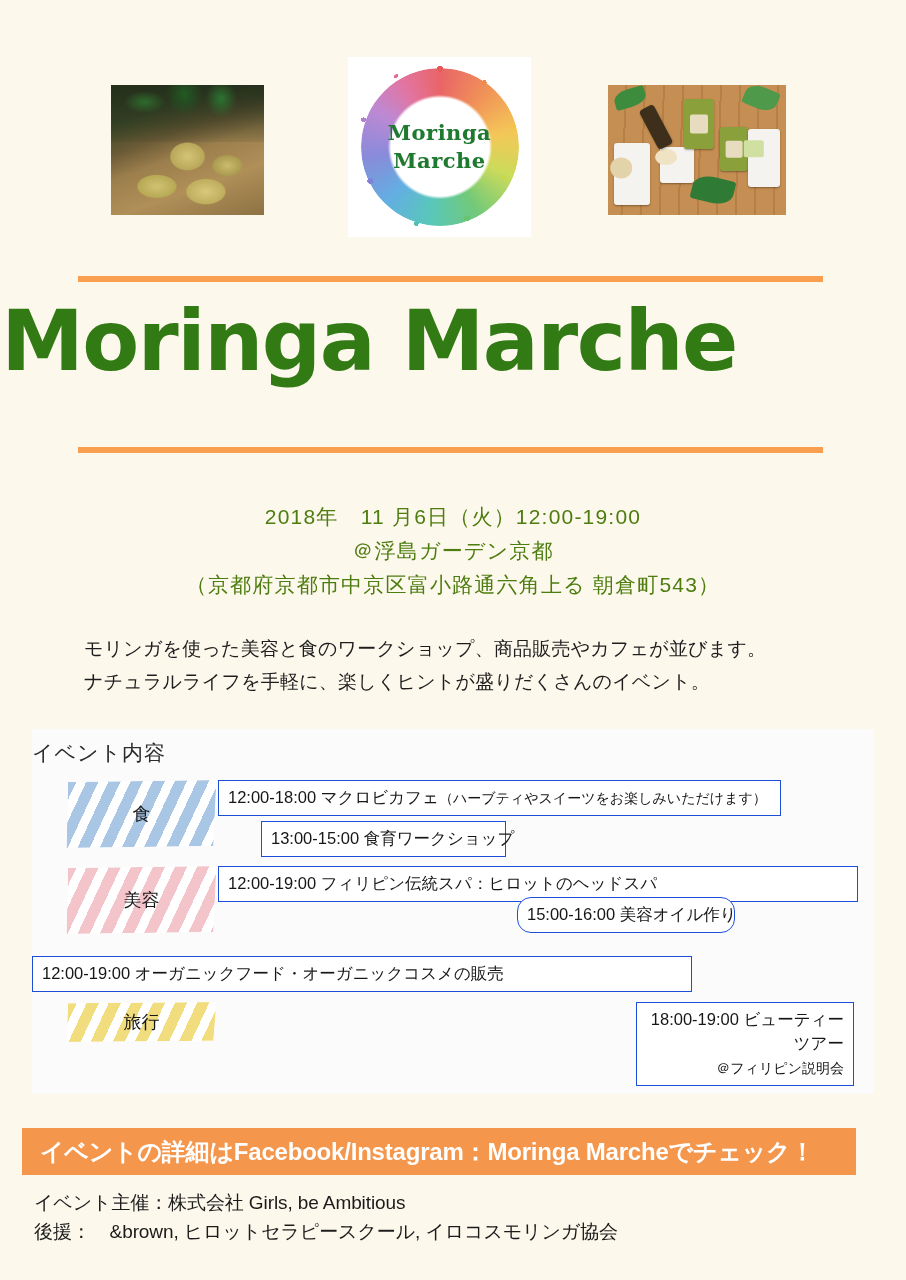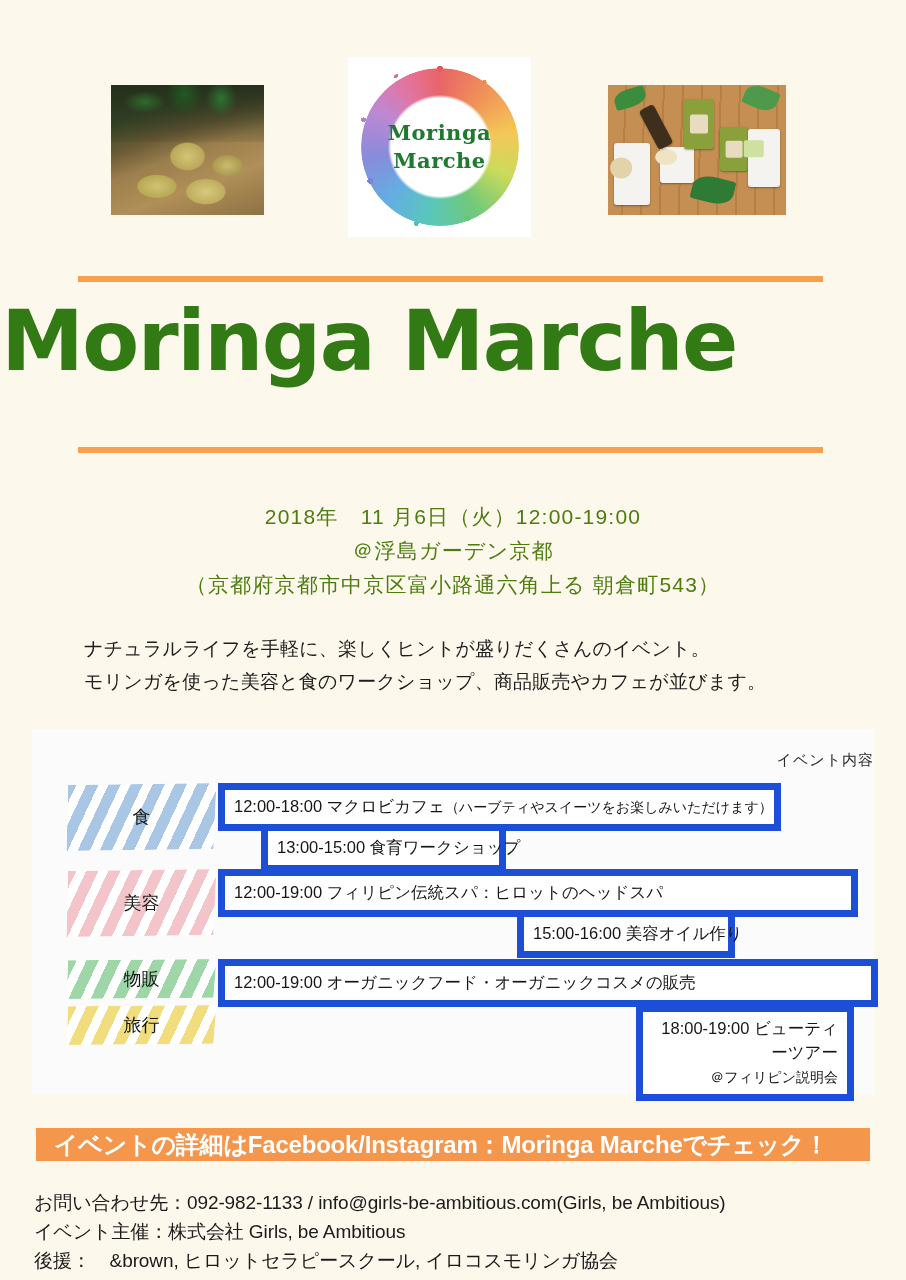--- a/index.html
+++ b/index.html
@@ -125,22 +125,22 @@
     position: absolute; left: 84px; top: 633px; width: 740px;
     color: #1d1d1d; font-size: 19px; line-height: 1.72; letter-spacing: .2px;
   }
 
   
   .panel {
     position: absolute; left: 32px; top: 729px; width: 842px; height: 365px;
     background: #fbfbfb;
   }
   .panel-title {
-    text-align: right; color: #2b2b2b; font-size: 15px;
-    padding-top: 22px; letter-spacing: 1px;
+    text-align: left; color: #2b2b2b; font-size: 21px;
+    padding-top: 10px; letter-spacing: 1px;
   }
   .rows { position: relative; margin-top: 13px; }
   .srow { position: relative; display: flex; align-items: flex-start; }
 
   .badge {
     position: relative; width: 153px; height: 68px; flex: 0 0 153px;
     margin-left: 33px;
     display: flex; align-items: center; justify-content: center;
     font-size: 18px; color: #161616; font-weight: normal;
     clip-path: polygon(2% 3%, 99% 0%, 97% 97%, 1% 100%);
@@ -148,30 +148,30 @@
   .badge.small { height: 40px; }
   .badge-stripe {
     position: absolute; inset: 0;
     clip-path: polygon(2% 3%, 99% 0%, 97% 97%, 1% 100%);
   }
   .badge span { position: relative; z-index: 2; }
 
   .track { position: relative; flex: 1; padding-top: 4px; }
   .chip {
     position: absolute;
-    background: #ffffff; border: 7px solid #1d4ed8;
+    background: #ffffff; border: 1px solid #1d4ed8;
     font-size: 16.5px; color: #161616; letter-spacing: 0;
     padding: 5px 9px; white-space: nowrap; line-height: 1.45;
   }
   .chip .small { font-size: 14px; }
   .chip.two-line { white-space: normal; text-align: right; }
 
   
   .cta {
-    position: absolute; left: 36px; top: 1128px; width: 834px; height: 33px;
+    position: absolute; left: 22px; top: 1128px; width: 834px; height: 47px;
     background: #f4964c; color: #ffffff;
     display: flex; align-items: center;
     padding-left: 18px;
     font-size: 24px; font-weight: bold; letter-spacing: -0.2px;
   }
 
   
   .footer {
     position: absolute; left: 34px; top: 1189px; width: 850px;
     color: #1b1b1b; font-size: 19px; line-height: 1.52; letter-spacing: -0.1px;
@@ -224,22 +224,22 @@
 <div class="main-title">Moringa Marche</div>
 <div class="rule rule-bot"></div>
 
 <div class="meta">
   <div>2018年　11 月6日（火）12:00-19:00</div>
   <div>＠浮島ガーデン京都</div>
   <div>（京都府京都市中京区富小路通六角上る 朝倉町543）</div>
 </div>
 
 <div class="lead">
+  <div>モリンガを使った美容と食のワークショップ、商品販売やカフェが並びます。</div>
   <div>ナチュラルライフを手軽に、楽しくヒントが盛りだくさんのイベント。</div>
-  <div>モリンガを使った美容と食のワークショップ、商品販売やカフェが並びます。</div>
 </div>
 
 <div class="panel">
   <div class="panel-title">イベント内容</div>
   <div class="rows" id="schedule-rows">
       <div class="srow" style="height: 86px;">
         <div class="badge">
           <div class="badge-stripe" style="background: repeating-linear-gradient(115deg, rgb(169, 199, 228) 0px, rgb(169, 199, 228) 11px, rgb(255, 255, 255) 11px, rgb(255, 255, 255) 20px);"></div>
           <span>食</span>
         </div>
@@ -248,43 +248,38 @@
           <div class="chip" style="left: 43px; top: 41px; width: 245px;"><span>13:00-15:00 </span><span>食育ワークショップ</span></div>
         </div>
       </div>
       <div class="srow" style="height: 90px;">
         <div class="badge">
           <div class="badge-stripe" style="background: repeating-linear-gradient(115deg, rgb(243, 196, 202) 0px, rgb(243, 196, 202) 11px, rgb(255, 255, 255) 11px, rgb(255, 255, 255) 20px);"></div>
           <span>美容</span>
         </div>
         <div class="track">
           <div class="chip" style="left: 0px; top: 0px; width: 640px;"><span>12:00-19:00 </span><span>フィリピン伝統スパ：ヒロットのヘッドスパ</span></div>
-          <div class="chip" style="left: 299px; top: 41px; width: 218px;"><span>15:00-16:00 </span><span>美容オイル作り</span></div>
+          <div class="chip" style="left: 299px; top: 31px; width: 218px; border-radius: 14px;"><span>15:00-16:00 </span><span>美容オイル作り</span></div>
         </div>
       </div>
       <div class="srow" style="height: 46px;">
-        <div class="badge small">
-          <div class="badge-stripe" style="background: repeating-linear-gradient(115deg, rgb(159, 214, 168) 0px, rgb(159, 214, 168) 11px, rgb(255, 255, 255) 11px, rgb(255, 255, 255) 20px);"></div>
-          <span>物販</span>
-        </div>
         <div class="track">
           <div class="chip" style="left: 0px; top: 0px; width: 660px;"><span>12:00-19:00 </span><span>オーガニックフード・オーガニックコスメの販売</span></div>
         </div>
       </div>
       <div class="srow" style="height: 54px;">
         <div class="badge small">
           <div class="badge-stripe" style="background: repeating-linear-gradient(115deg, rgb(242, 221, 126) 0px, rgb(242, 221, 126) 11px, rgb(255, 255, 255) 11px, rgb(255, 255, 255) 20px);"></div>
           <span>旅行</span>
         </div>
         <div class="track">
           <div class="chip two-line" style="left: 418px; top: 0px; width: 218px; text-align: right;"><span>18:00-19:00 </span><span>ビューティーツアー</span><br><span class="small">＠フィリピン説明会</span></div>
         </div>
       </div>
     </div>
 </div>
 
 <div class="cta">イベントの詳細はFacebook/Instagram：Moringa Marcheでチェック！</div>
 
 <div class="footer">
-  <div>お問い合わせ先：092-982-1133 / info@girls-be-ambitious.com(Girls, be Ambitious)</div>
   <div>イベント主催：株式会社 Girls, be Ambitious</div>
   <div>後援：　&amp;brown, ヒロットセラピースクール, イロコスモリンガ協会</div>
 </div>
 
 </body></html>

